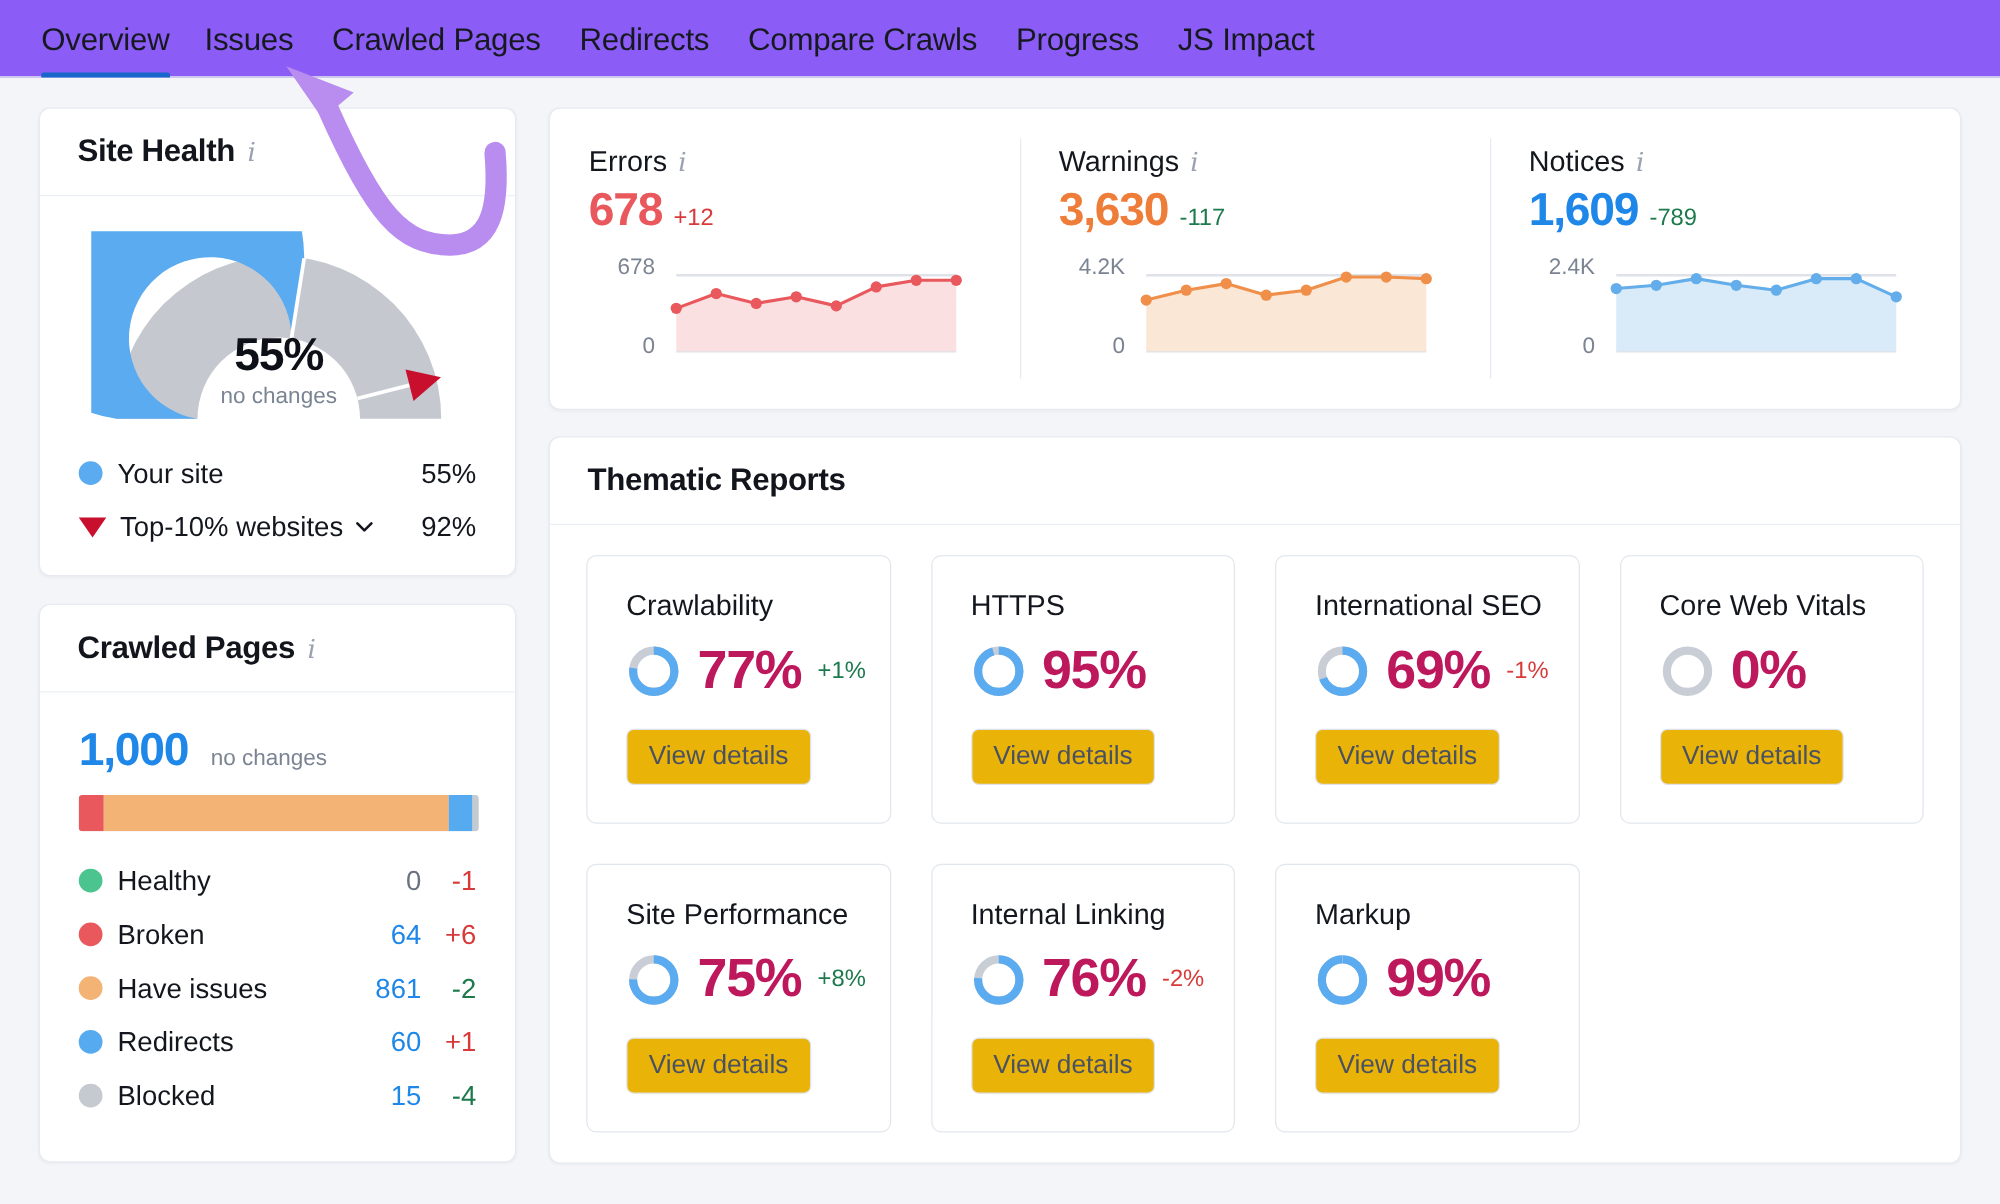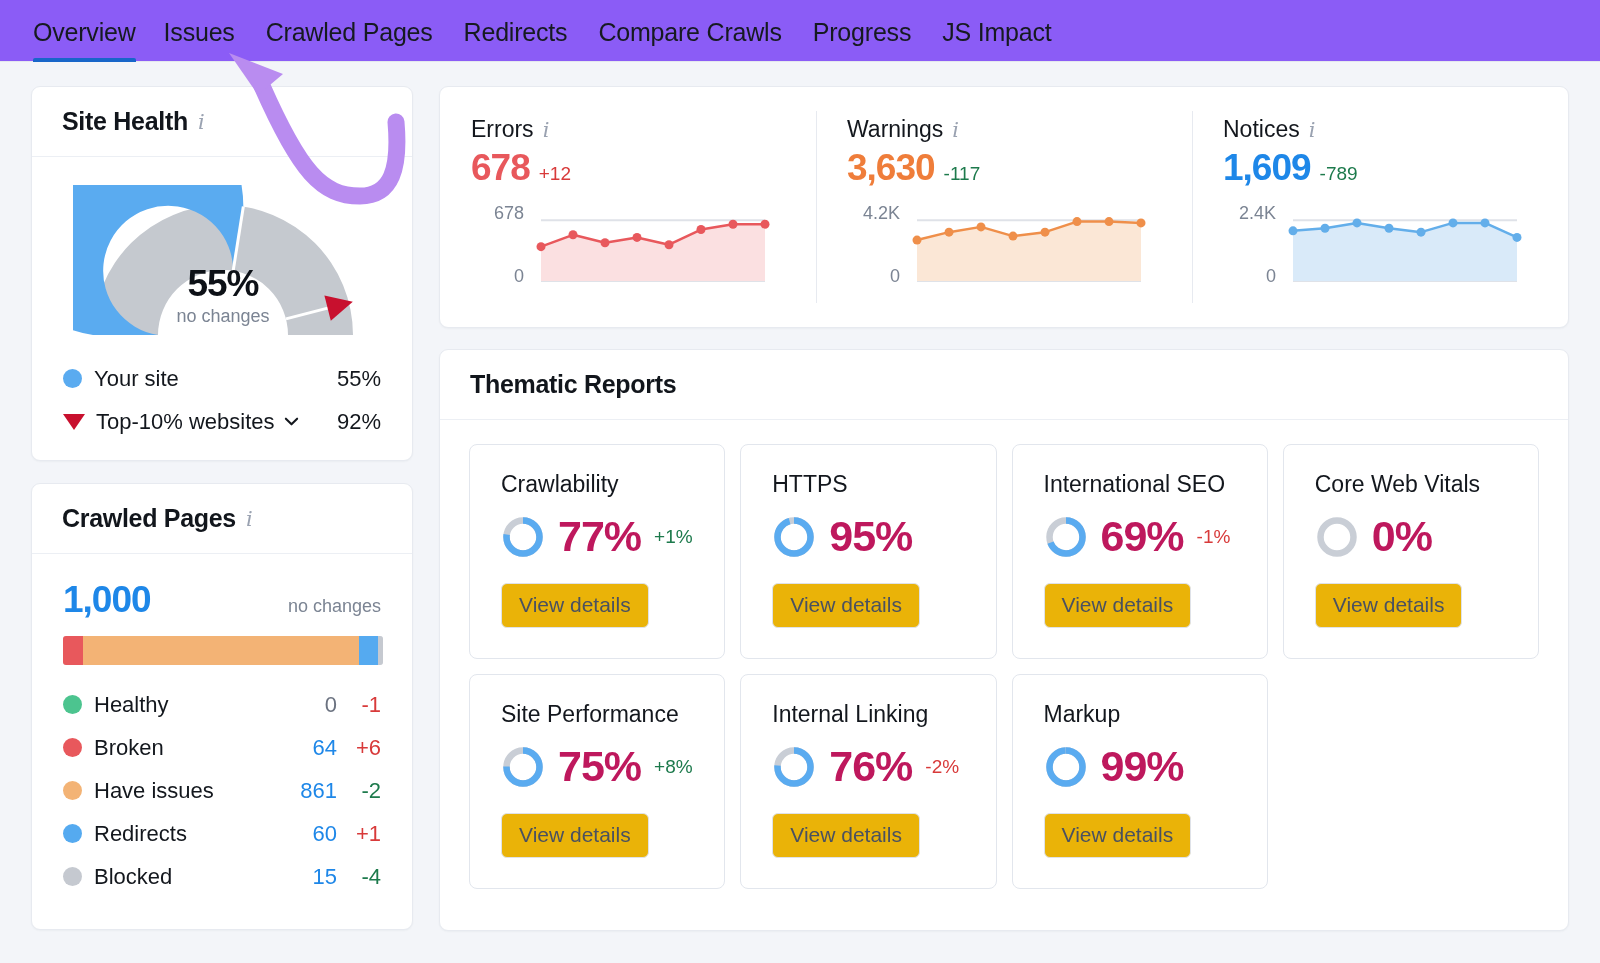--- a/index.html
+++ b/index.html
@@ -71,21 +71,21 @@
   }
   .legend-label { white-space: nowrap; }
   .legend-val { margin-left: auto; font-size: 22px; color: #13171d; }
   .chev {
     margin-left: 9px; width: 15px; height: 15px; flex: none; display: inline-block;
   }
 
   
   #crawled-pages { position: absolute; left: 31px; top: 483px; width: 382px; height: 447px; }
   .cp-body { padding: 25px 31px 0 31px; }
-  .cp-total { display: flex; align-items: baseline; gap: 18px; justify-content: space-between; }
+  .cp-total { display: flex; align-items: baseline; gap: 18px; }
   .cp-num { font-size: 37px; font-weight: bold; color: #1e87e8; letter-spacing: -1px; }
   .cp-delta { font-size: 18px; color: #7b8493; }
   .cp-bar {
     display: flex; height: 29px; margin-top: 15px; width: 320px;
     border-radius: 3px; overflow: hidden; background: #e6e9ee;
   }
   .cp-bar span { display: block; height: 100%; }
   .cp-legend { margin-top: 18px; }
   .cp-row { display: flex; align-items: center; height: 43px; font-size: 22px; color: #13171d; }
   .cp-row .dot { width: 19px; height: 19px; border-radius: 50%; margin-right: 12px; flex: none; }
@@ -113,21 +113,21 @@
     width: 62px; position: relative; height: 76px; flex: none;
     font-size: 18px; color: #7b8493; text-align: right; padding-right: 9px;
   }
   .spark-axis .hi { position: absolute; right: 9px; top: 0; }
   .spark-axis .lo { position: absolute; right: 9px; bottom: -8px; }
 
   
   #thematic { position: absolute; left: 439px; top: 349px; width: 1130px; height: 582px; }
   .tr-grid {
     display: grid; grid-template-columns: repeat(4, 1fr);
-    gap: 15px; padding: 24px 29px 0 29px;
+    gap: 32px; padding: 24px 29px 0 29px;
   }
   .tr-card {
     border: 1px solid #e2e6ed; border-radius: 8px; background: #fff;
     height: 215px; padding: 26px 0 0 31px;
   }
   .tr-name { font-size: 23px; color: #13171d; white-space: nowrap; }
   .tr-score { display: flex; align-items: center; gap: 13px; margin-top: 14px; }
   .tr-pct { font-size: 43px; font-weight: bold; color: #be185d; letter-spacing: -1px; }
   .tr-delta { font-size: 19px; }
   .tr-btn {

